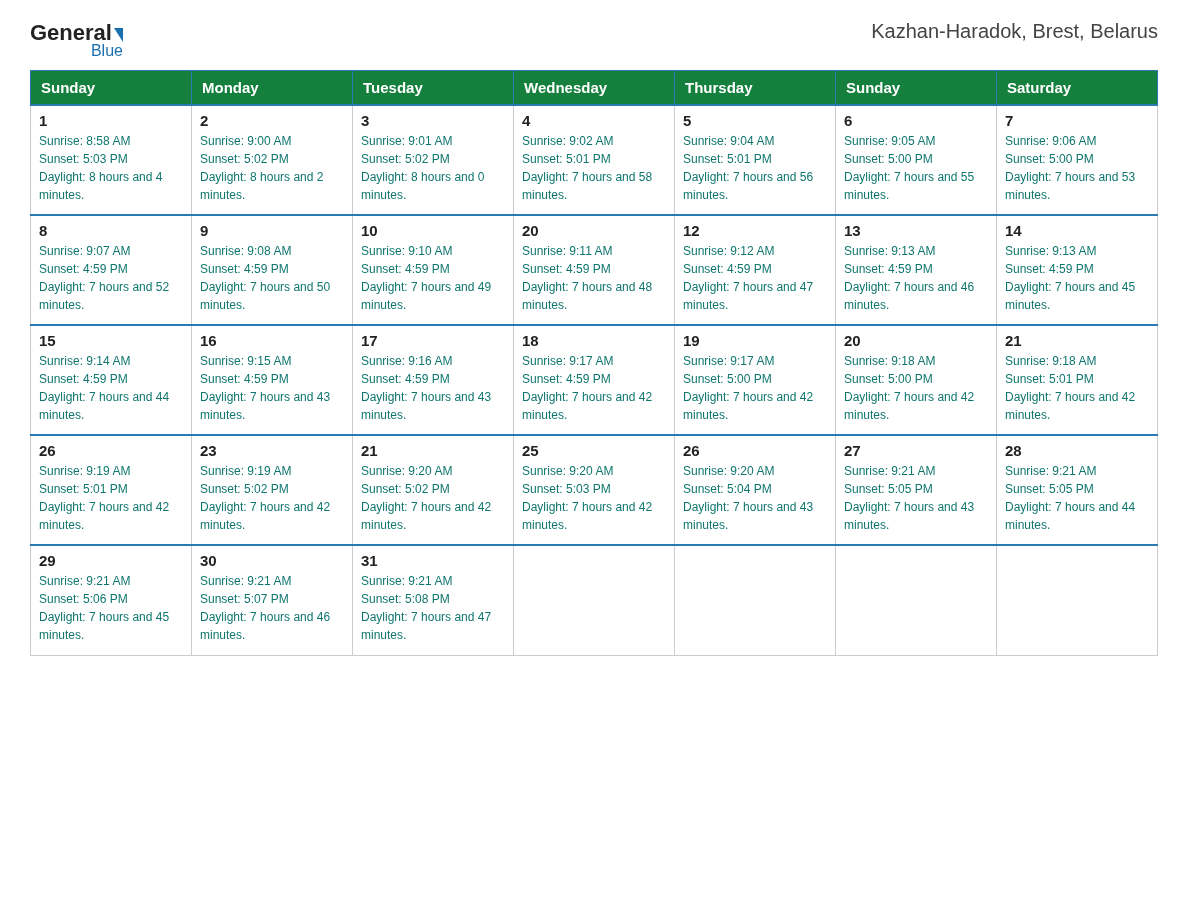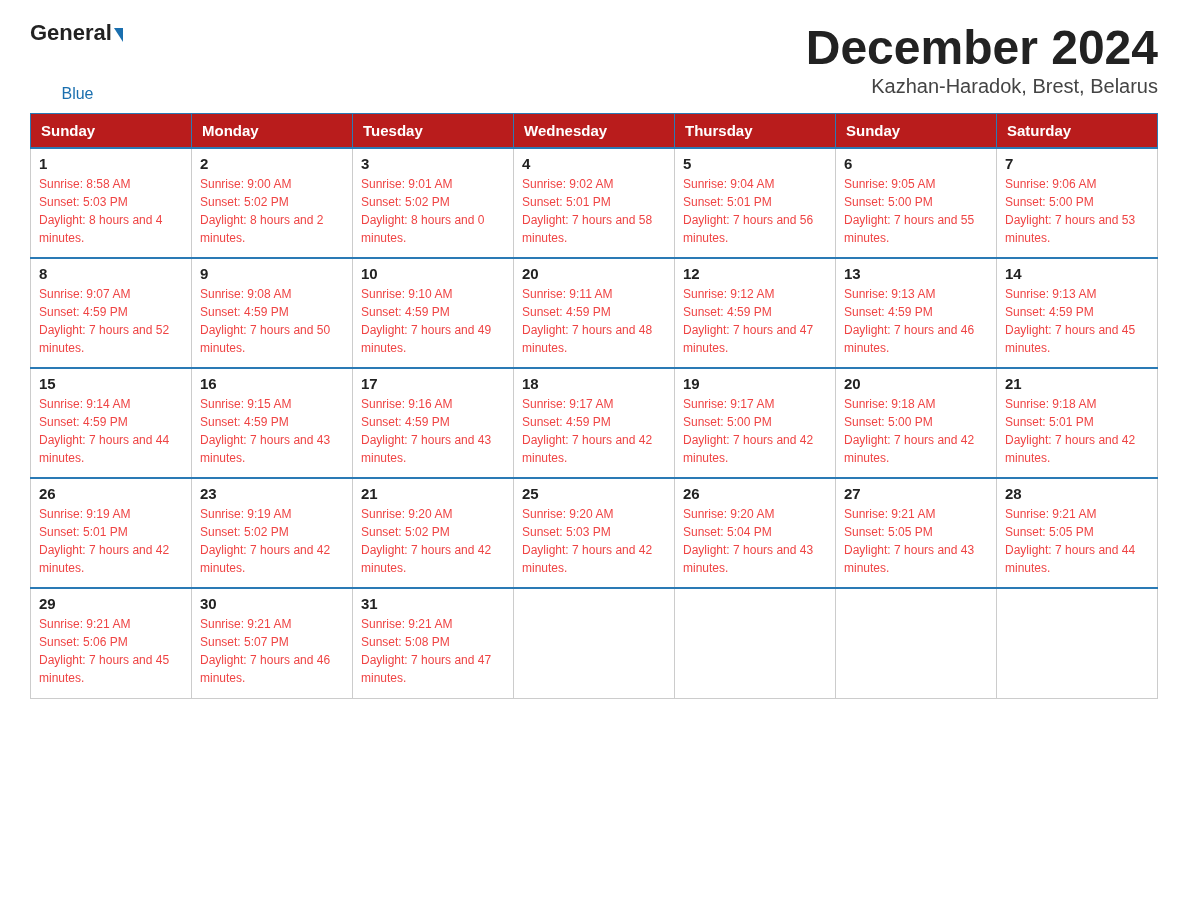--- a/index.html
+++ b/index.html
@@ -11,22 +11,21 @@
     }
     .header {
       display: flex;
       justify-content: space-between;
       align-items: flex-start;
       margin-bottom: 10px;
     }
     .logo {
       display: flex;
       flex-direction: column;
-      align-items: center;
-      gap: 43px;
+      align-items: flex-end;
     }
     .logo-text {
       display: flex;
       align-items: center;
       font-size: 22px;
       font-weight: bold;
       color: #222;
     }
     .logo-triangle {
       width: 0;
@@ -55,21 +54,21 @@
     .location {
       font-size: 20px;
       color: #444;
     }
     table {
       width: 100%;
       border-collapse: collapse;
       table-layout: fixed;
     }
     th {
-      background: #b91c1c;
+      background: #15803d;
       color: #fff;
       font-size: 15px;
       font-weight: bold;
       padding: 8px 10px;
       text-align: left;
       border: 1px solid #2a7ab5;
     }
     td {
       vertical-align: top;
       border: 1px solid #ccc;
@@ -82,39 +81,38 @@
       border-top: 2px solid #2a7ab5;
     }
     .day-num {
       font-size: 15px;
       font-weight: bold;
       margin-bottom: 3px;
     }
     .day-info {
       font-size: 12px;
       line-height: 1.5;
-      color: #ef4444;
+      color: #0f766e;
     }
     td.empty {
       background: #fff;
     }
   </style>
 </head>
 <body>
 
 <div class="header">
   <div class="logo">
     <div class="logo-text">
       <span>General</span>
       <span class="logo-triangle"></span>
     </div>
     <div class="logo-underline">Blue</div>
   </div>
   <div class="title-block">
-    <div class="month-title">December 2024</div>
     <div class="location">Kazhan-Haradok, Brest, Belarus</div>
   </div>
 </div>
 
 <table>
   <thead>
     <tr>
       <th>Sunday</th>
       <th>Monday</th>
       <th>Tuesday</th>

